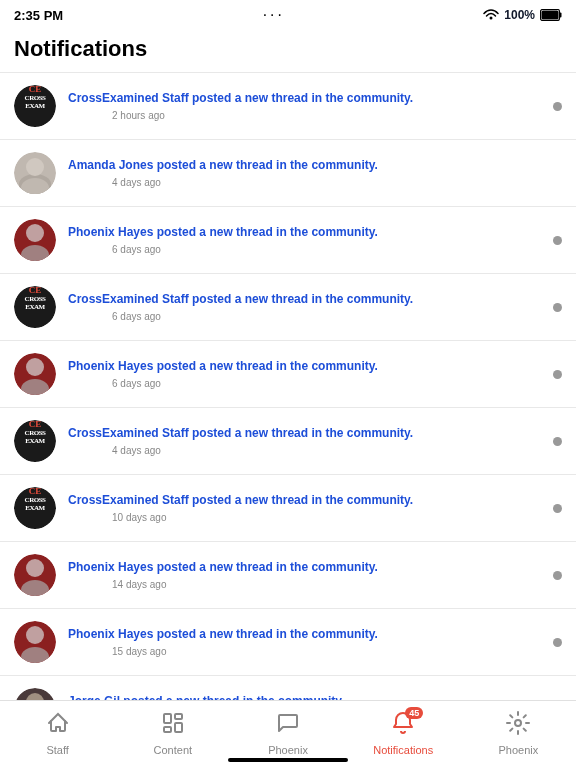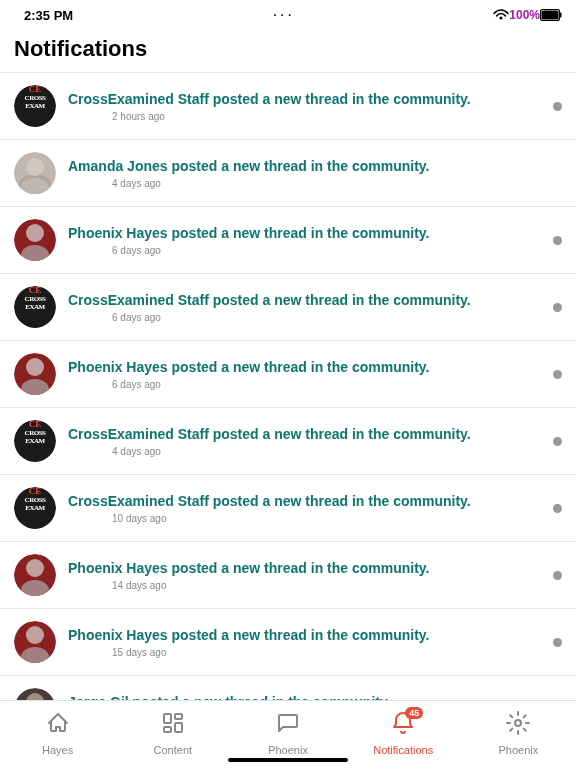--- a/index.html
+++ b/index.html
@@ -10,39 +10,40 @@
       width: 576px;
       min-height: 768px;
       overflow-x: hidden;
     }
 
     
     .status-bar {
       display: flex;
       justify-content: space-between;
       align-items: center;
-      padding: 6px 14px 4px 24px;
+      padding: 6px 14px 4px 14px;
       height: 28px;
       background: #fff;
     }
     .status-time {
       font-size: 13px;
       font-weight: 600;
       color: #000;
     }
     .status-dots {
       font-size: 16px;
       letter-spacing: 2px;
       color: #000;
     }
     .status-icons {
       display: flex;
       align-items: center;
+      gap: 5px;
       font-size: 12px;
-      color: #a21caf;
+      color: #0f172a;
     }
 
     
     .page-title {
       font-size: 22px;
       font-weight: 700;
       padding: 8px 14px 10px 14px;
       color: #000;
       background: #fff;
     }
@@ -71,23 +72,23 @@
       display: flex;
       align-items: center;
       justify-content: center;
     }
 
     .notification-content {
       flex: 1;
       min-width: 0;
     }
     .notification-text {
-      font-size: 14px;
+      font-size: 12px;
       font-weight: 600;
-      color: #0f766e;
+      color: #1d4ed8;
       line-height: 1.3;
     }
     .notification-time {
       font-size: 10px;
       color: #888;
       margin-top: 3px;
       margin-left: 44px;
     }
 
     .notification-dot {
@@ -373,21 +374,21 @@
 </div>
 
 <div class="tab-bar">
   <div class="tab-item">
     <div class="tab-icon">
       <svg width="24" height="24" viewBox="0 0 24 24" fill="none">
         <path d="M3 12L12 3l9 9" stroke="#888" stroke-width="2" stroke-linecap="round"></path>
         <path d="M5 10v9a1 1 0 001 1h4v-4h4v4h4a1 1 0 001-1v-9" stroke="#888" stroke-width="2" stroke-linecap="round" stroke-linejoin="round"></path>
       </svg>
     </div>
-    <span class="tab-label">Hayes</span>
+    <span class="tab-label">Staff</span>
   </div>
   <div class="tab-item">
     <div class="tab-icon">
       <svg width="24" height="24" viewBox="0 0 24 24" fill="none">
         <rect x="3" y="3" width="7" height="9" rx="1" stroke="#888" stroke-width="2"></rect>
         <rect x="14" y="3" width="7" height="5" rx="1" stroke="#888" stroke-width="2"></rect>
         <rect x="14" y="12" width="7" height="9" rx="1" stroke="#888" stroke-width="2"></rect>
         <rect x="3" y="16" width="7" height="5" rx="1" stroke="#888" stroke-width="2"></rect>
       </svg>
     </div>

